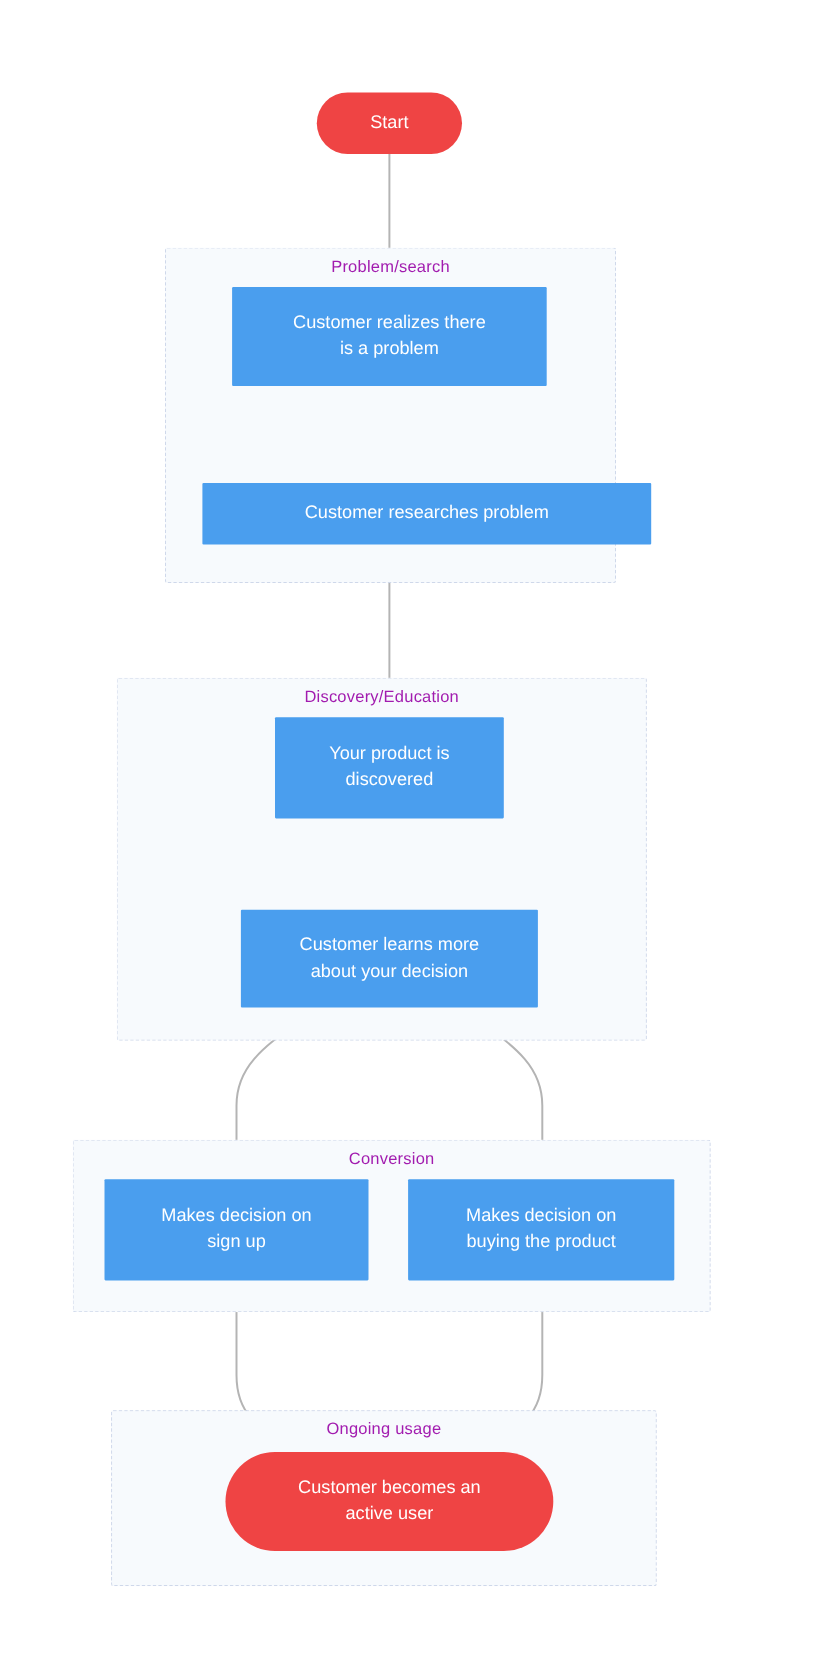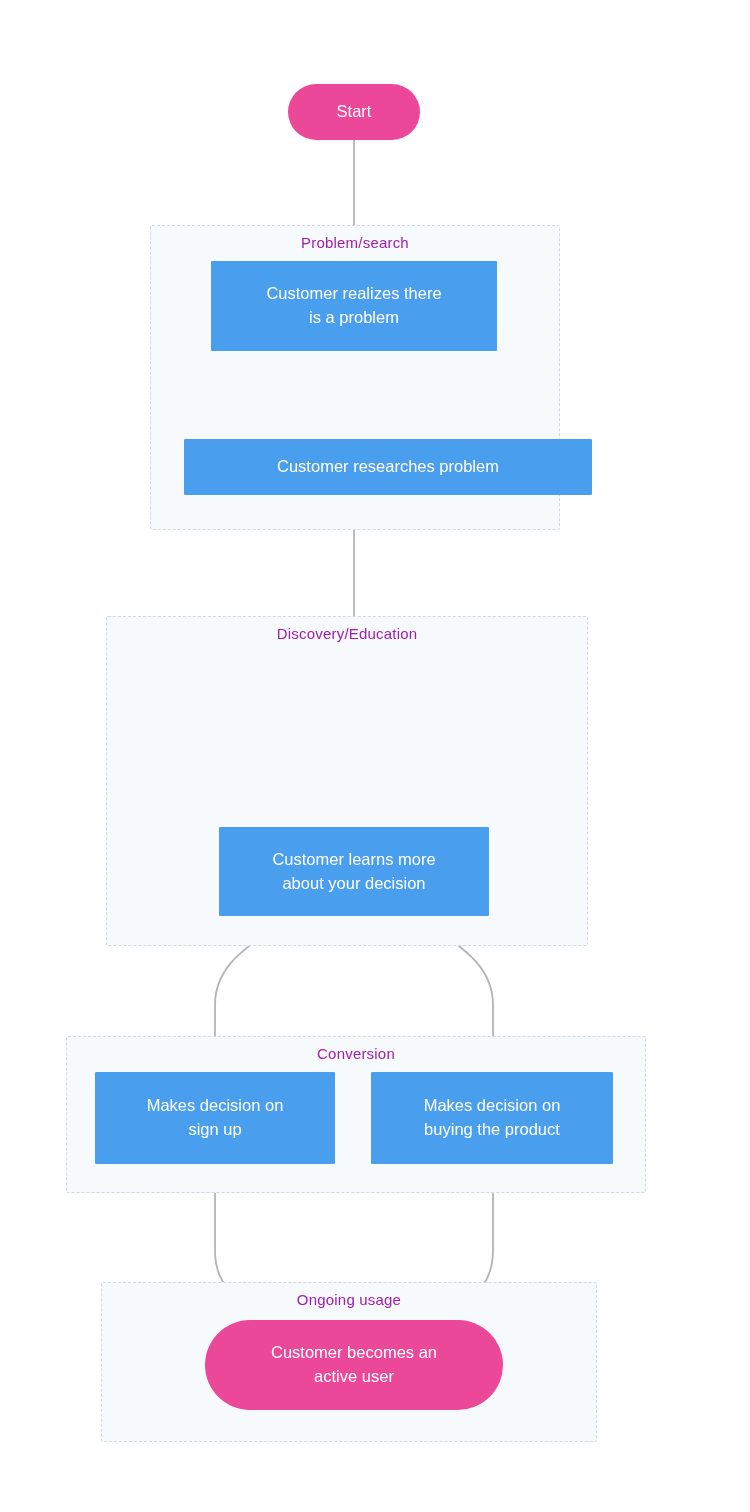--- a/index.html
+++ b/index.html
@@ -57,21 +57,21 @@
     font-size: 16.5px;
     line-height: 1.45;
     padding: 6px 12px;
     z-index: 3;
   }
   .node.rect {
     background: #4a9eee;
     border-radius: 1px;
   }
   .node.round {
-    background: #ec4899;
+    background: #ef4444;
     border-radius: 999px;
   }
   .node-label {
     white-space: pre-line;
     display: block;
   }
 </style>
 </head>
 <body>
 
@@ -123,20 +123,24 @@
 
   <div class="node rect" style="left:211px; top:261px; width:286px; height:90px;">
     <span class="node-label">Customer realizes there
 is a problem</span>
   </div>
 
   <div class="node rect" style="left:184px; top:439px; width:408px; height:56px;">
     <span class="node-label">Customer researches problem</span>
   </div>
 
+  <div class="node rect" style="left:250px; top:652px; width:208px; height:92px;">
+    <span class="node-label">Your product is
+discovered</span>
+  </div>
 
   <div class="node rect" style="left:219px; top:827px; width:270px; height:89px;">
     <span class="node-label">Customer learns more
 about your decision</span>
   </div>
 
   <div class="node rect" style="left:95px; top:1072px; width:240px; height:92px;">
     <span class="node-label">Makes decision on
 sign up</span>
   </div>

